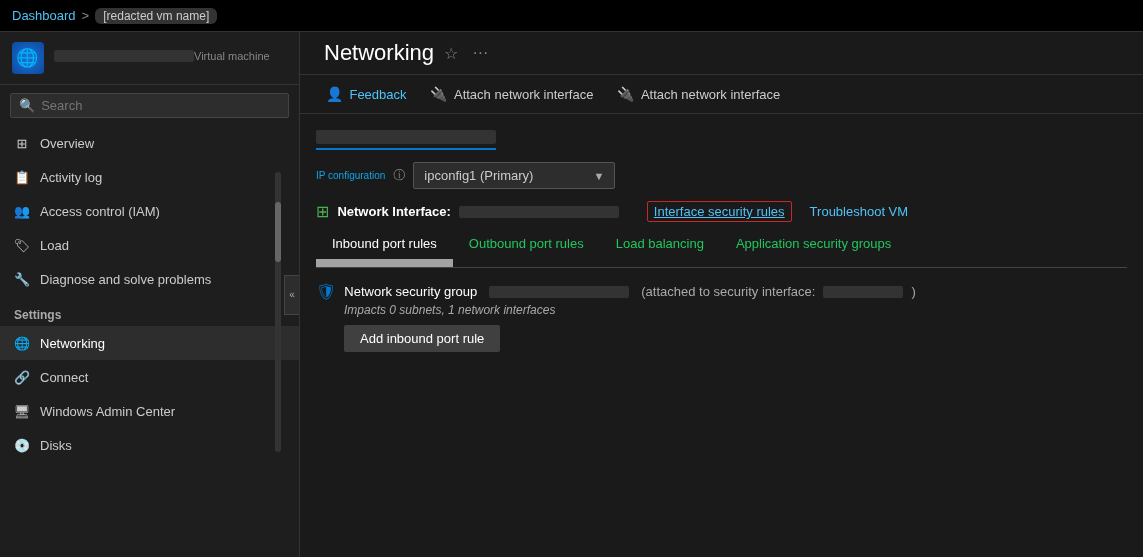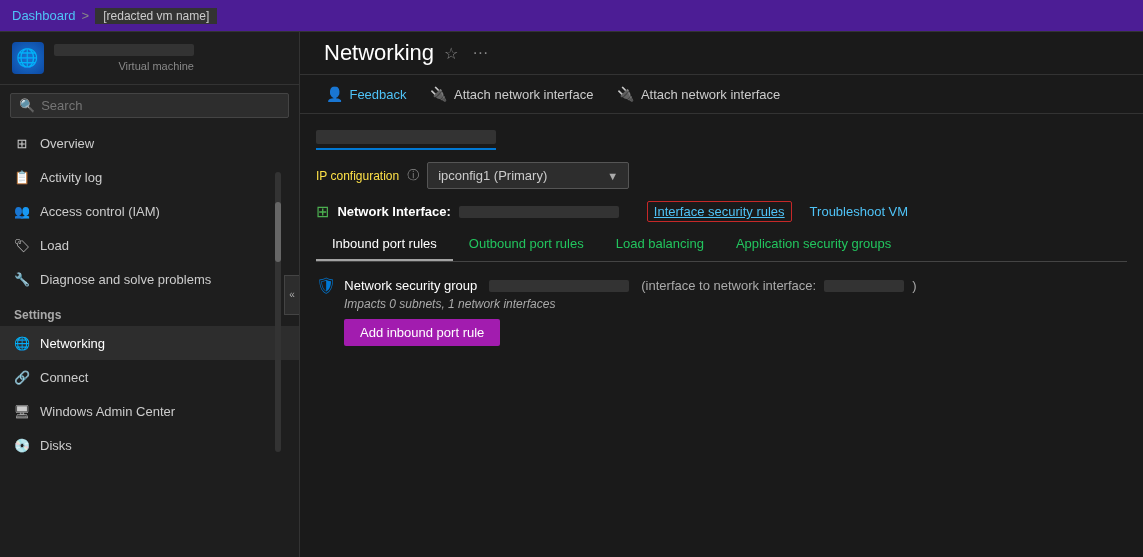--- a/index.html
+++ b/index.html
@@ -10,40 +10,40 @@
       font-size: 13px;
       width: 1143px;
       height: 557px;
       overflow: hidden;
       display: flex;
       flex-direction: column;
     }
 
     
     .breadcrumb-bar {
-      background: #4c1d95;
+      background: #000000;
       padding: 6px 12px;
       display: flex;
       align-items: center;
       gap: 6px;
       border-bottom: 1px solid #333;
       min-height: 32px;
     }
     .breadcrumb-link {
       color: #4fc3f7;
       font-size: 13px;
       cursor: pointer;
       text-decoration: none;
     }
     .breadcrumb-sep { color: #888; font-size: 13px; }
     .breadcrumb-current {
       background: #333;
       color: #ccc;
       padding: 1px 8px;
-      border-radius: 0;
+      border-radius: 6px;
       font-size: 12px;
     }
 
     
     .main-layout {
       display: flex;
       flex: 1;
       overflow: hidden;
     }
 
@@ -70,21 +70,21 @@
       height: 32px;
       background: radial-gradient(circle, #1976d2, #0d47a1);
       border-radius: 4px;
       display: flex;
       align-items: center;
       justify-content: center;
       font-size: 18px;
       color: #64b5f6;
       flex-shrink: 0;
     }
-    .sidebar-vm-info { display: flex; flex-direction: column; text-align: right; }
+    .sidebar-vm-info { display: flex; flex-direction: row; text-align: right; }
     .sidebar-vm-name {
       background: #333;
       height: 12px;
       width: 140px;
       border-radius: 2px;
       margin-bottom: 4px;
     }
     .sidebar-vm-type { color: #888; font-size: 11px; }
 
     .search-box {
@@ -228,21 +228,21 @@
       margin-bottom: 12px;
     }
 
     
     .ip-config-row {
       display: flex;
       align-items: center;
       gap: 8px;
       margin-bottom: 8px;
     }
-    .ip-config-label { color: #fde047; font-size: 12px; }
+    .ip-config-label { color: #0ea5e9; font-size: 10px; }
     .info-icon {
       color: #888;
       font-size: 12px;
       cursor: pointer;
     }
     .ip-config-dropdown {
       display: flex;
       align-items: center;
       background: #2d2d2d;
       border: 1px solid #555;
@@ -323,21 +323,21 @@
     .tab-item {
       padding: 8px 16px;
       cursor: pointer;
       font-size: 13px;
       color: #22c55e;
       border-bottom: 2px solid transparent;
       white-space: nowrap;
     }
     .tab-item.active {
       color: #fff;
-      border-bottom: 2px solid #a3a3a3;
+      border-bottom: 8px solid #a3a3a3;
     }
 
     
     .nsg-row {
       display: flex;
       align-items: center;
       gap: 8px;
       margin-bottom: 2px;
     }
     .nsg-shield-icon {
@@ -359,21 +359,21 @@
       background: #333;
       height: 12px;
       width: 80px;
       border-radius: 2px;
       display: inline-block;
       vertical-align: middle;
     }
     .nsg-impacts { color: #aaa; font-size: 12px; margin-left: 28px; margin-bottom: 8px; font-style: italic; }
 
     .add-inbound-btn {
-      background: #a21caf;
+      background: #404040;
       color: #fff;
       border: none;
       padding: 6px 16px;
       font-size: 13px;
       cursor: pointer;
       border-radius: 2px;
       margin-left: 28px;
     }
 
     
@@ -537,21 +537,21 @@
         <div class="tab-item">
           <span>Application security groups</span>
         </div>
       </div>
 
       
       <div class="nsg-row">
         <span class="nsg-shield-icon">🛡</span>
         <span class="nsg-name">Network security group</span>
         <div class="nsg-name-value"></div>
-        <span class="nsg-attached-text">(interface to network interface:</span>
+        <span class="nsg-attached-text">(attached to security interface:</span>
         <div class="nsg-attached-value"></div>
         <span style="color:#aaa;font-size:13px;">)</span>
       </div>
       <div class="nsg-impacts">Impacts 0 subnets, 1 network interfaces</div>
 
       <button class="add-inbound-btn">Add inbound port rule</button>
 
     </div>
   </div>
 </div>

